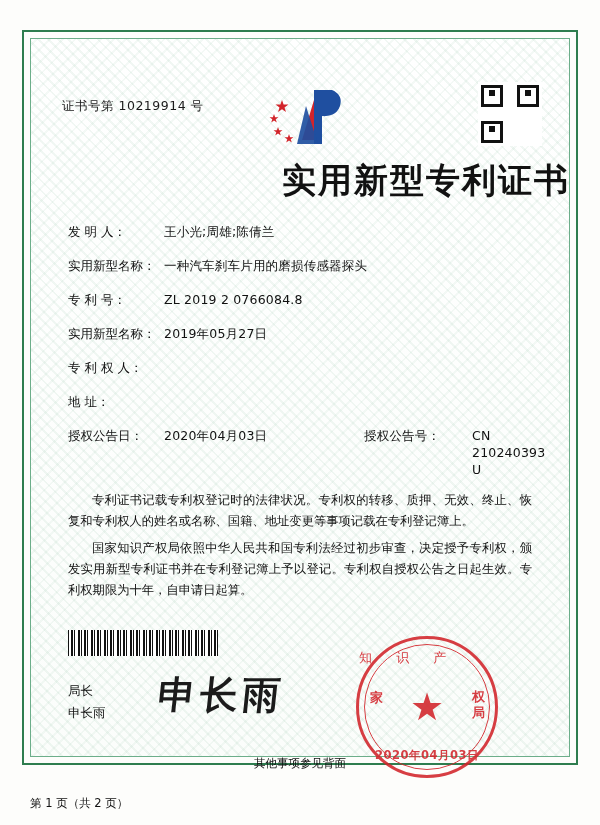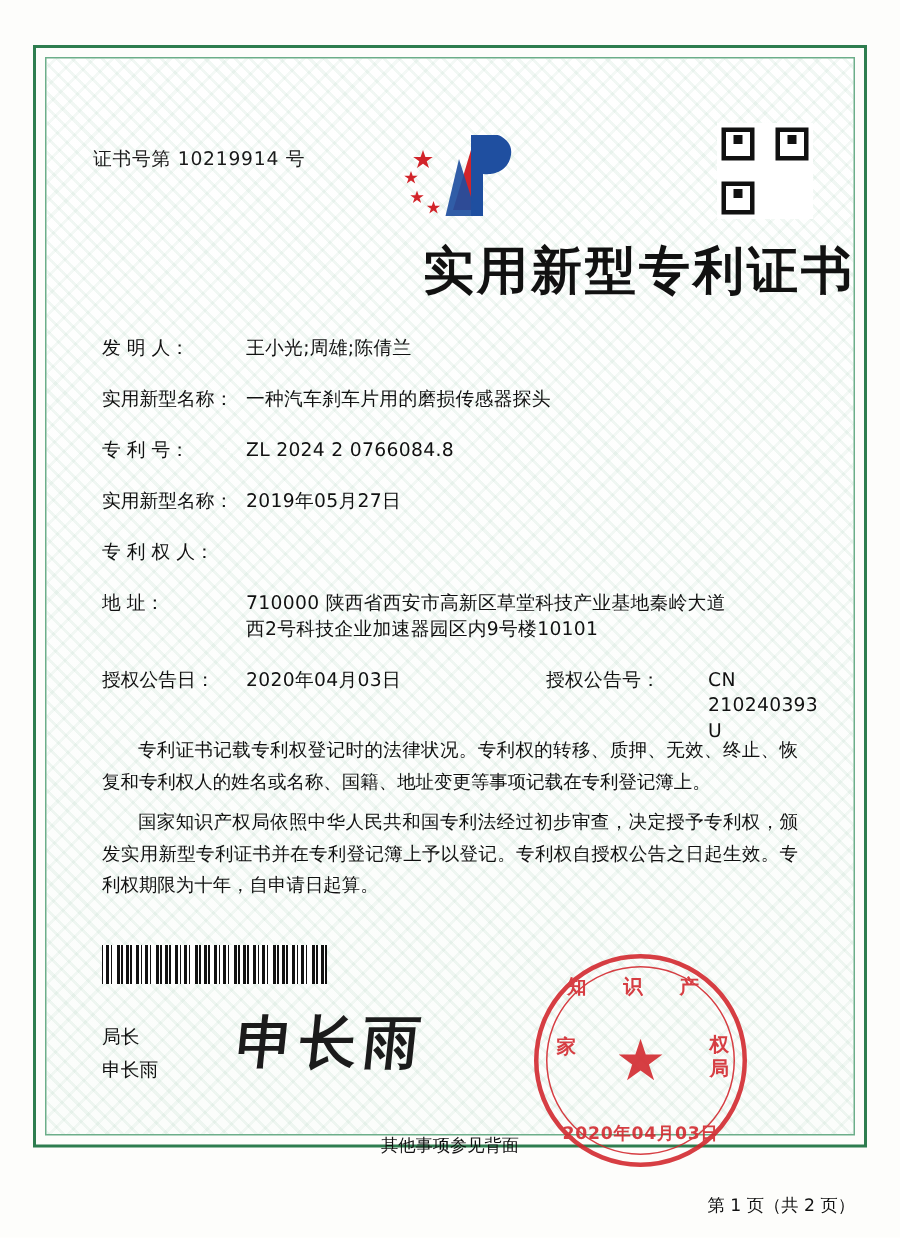--- a/index.html
+++ b/index.html
@@ -235,23 +235,23 @@
     left: 50%;
     top: 50%;
     transform: translate(-50%, -50%);
     font-size: 38px;
     line-height: 38px;
     color: #d2242a;
   }
   .seal .arc {
     position: absolute;
     left: 0; right: 0; top: 10px;
-    text-align: center;
+    text-align: left;
     font-size: 13px;
-    font-weight: bold;
+    font-weight: normal;
     letter-spacing: 10px;
     color: #d2242a;
   }
   .seal .arc-l, .seal .arc-r {
     position: absolute;
     top: 40px;
     font-size: 13px;
     font-weight: bold;
     color: #d2242a;
     writing-mode: vertical-rl;
@@ -267,21 +267,21 @@
     font-size: 11.5px;
     font-weight: bold;
     color: #d2242a;
     letter-spacing: 0.5px;
   }
 
   .page-no {
     position: absolute;
     left: 0; right: 0;
     top: 758px;
-    text-align: right;
+    text-align: left;
     font-size: 11.5px;
     color: #111;
   }
   .footer-note {
     position: absolute;
     left: 0; right: 0;
     top: 756px;
     text-align: center;
     font-size: 11.5px;
     color: #111;
@@ -331,35 +331,31 @@
       <div class="field">
         <div class="label">发 明 人：</div>
         <div class="value">王小光;周雄;陈倩兰</div>
       </div>
       <div class="field">
         <div class="label">实用新型名称：</div>
         <div class="value">一种汽车刹车片用的磨损传感器探头</div>
       </div>
       <div class="field">
         <div class="label">专 利 号：</div>
-        <div class="value">ZL 2024 2 0766084.8</div>
+        <div class="value">ZL 2019 2 0766084.8</div>
       </div>
       <div class="field">
         <div class="label">实用新型名称：</div>
         <div class="value">2019年05月27日</div>
       </div>
       <div class="field">
         <div class="label">专 利 权 人：</div>
       </div>
       <div class="field">
         <div class="label">地 址：</div>
-        <div class="value">
-          <span>710000 陕西省西安市高新区草堂科技产业基地秦岭大道</span>
-          <span class="line2">西2号科技企业加速器园区内9号楼10101</span>
-        </div>
       </div>
       <div class="field two-col">
         <div class="label">授权公告日：</div>
         <div class="value">
           <span class="v1">2020年04月03日</span>
           <span class="v2-label">授权公告号：</span>
           <span class="v2">CN 210240393 U</span>
         </div>
       </div>
     </div>

